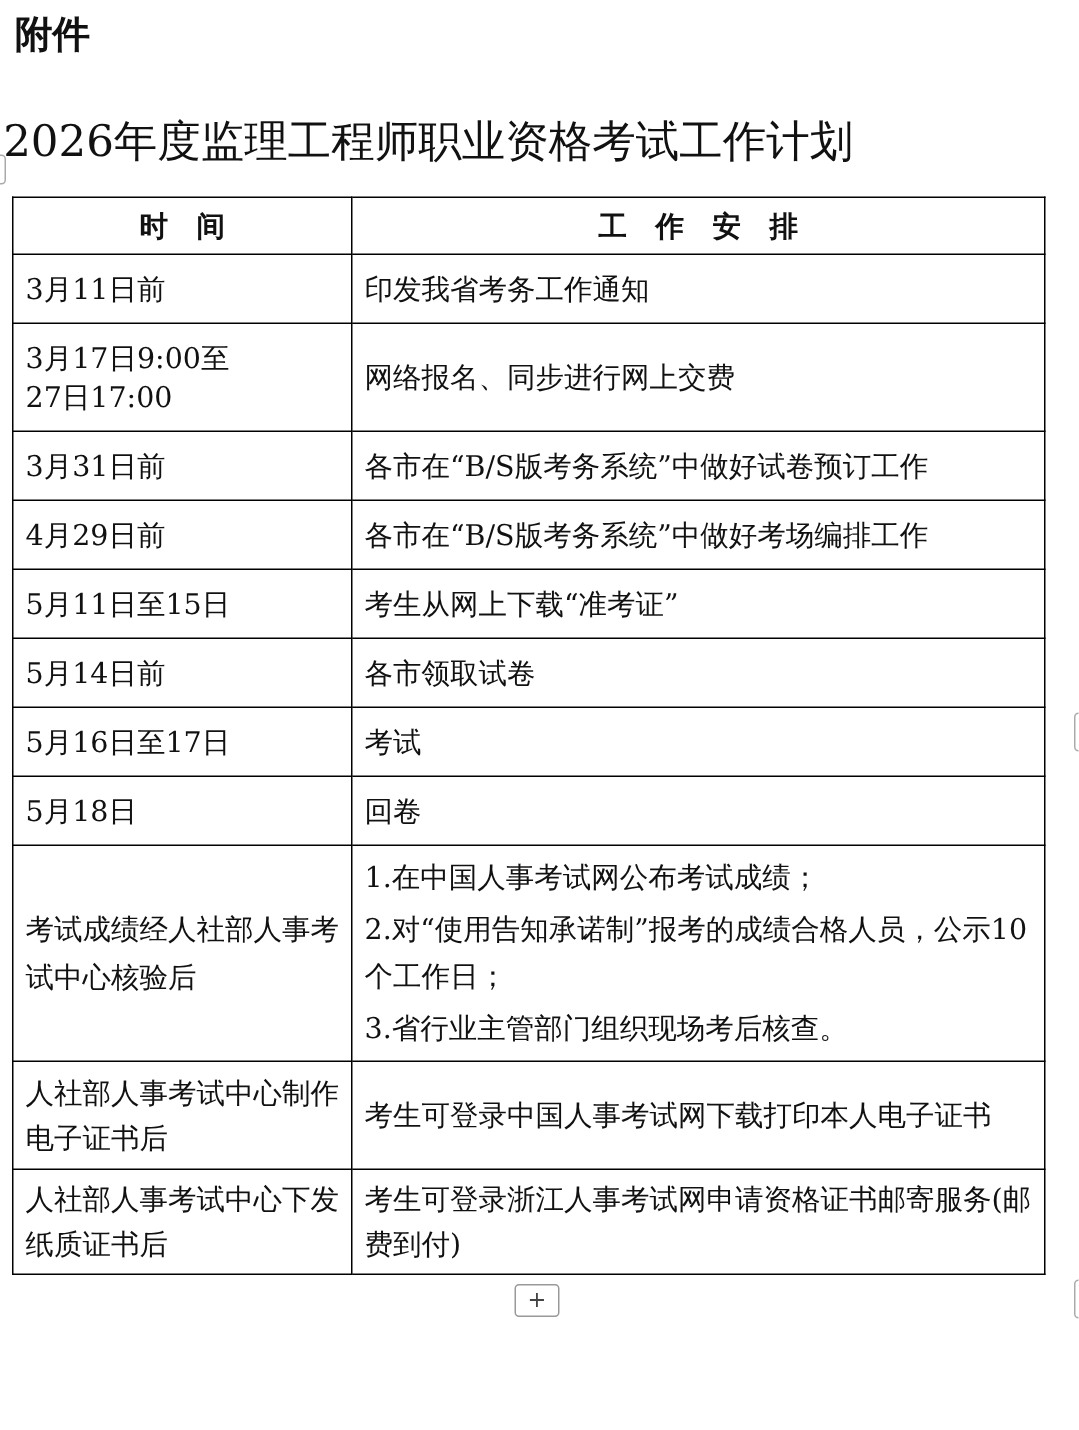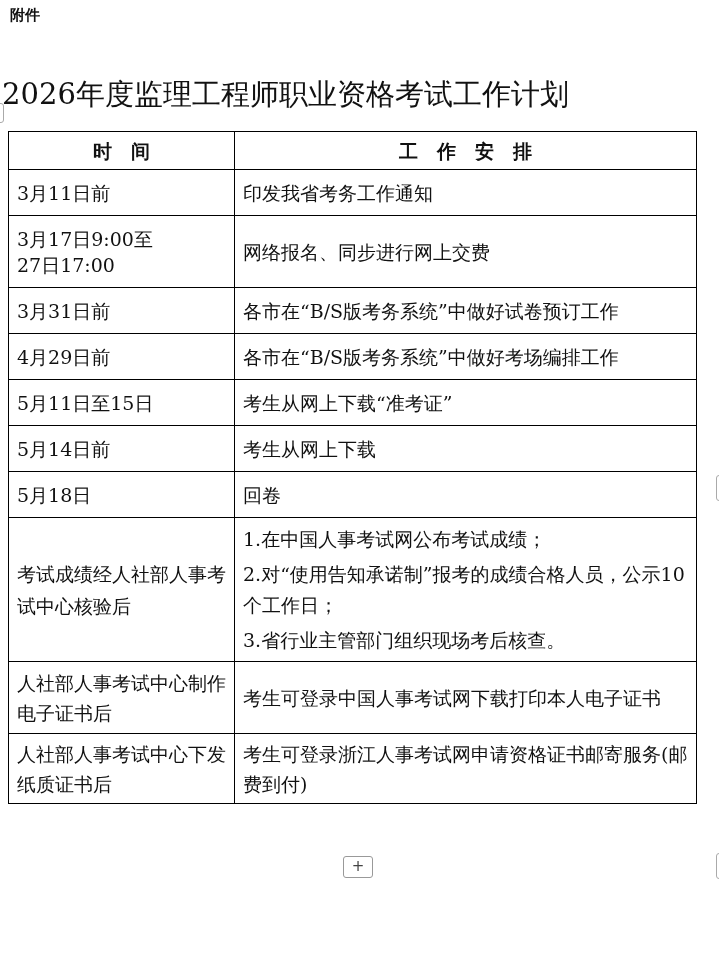--- a/index.html
+++ b/index.html
@@ -4,21 +4,21 @@
   <style>
     html, body { margin: 0; padding: 0; background: #ffffff; }
     body {
       width: 719px; height: 953px; position: relative; overflow: hidden;
       font-family: "DejaVu Serif", "Liberation Serif", serif;
       color: #111;
     }
     .attach-label {
       position: absolute; left: 10px; top: 6px;
       font-family: "DejaVu Sans", "Liberation Sans", sans-serif;
-      font-weight: bold; font-size: 15px; letter-spacing: 0px;
+      font-weight: bold; font-size: 25px; letter-spacing: 0px;
     }
     .doc-title {
       position: absolute; left: 0; width: 571px; top: 74px;
       text-align: center; font-size: 29px; font-weight: normal;
       font-family: "DejaVu Serif", "Liberation Serif", serif;
       letter-spacing: 0px; line-height: 40px;
     }
     .side-handle-left {
       position: absolute; left: -4px; top: 103px; width: 6px; height: 18px;
       border: 1px solid #aaa; border-radius: 3px; background: #fff;
@@ -92,21 +92,25 @@
     <tr style="height:46px;">
       <td>4月29日前</td>
       <td class="nowrap">各市在“B/S版考务系统”中做好考场编排工作</td>
     </tr>
     <tr style="height:46px;">
       <td>5月11日至15日</td>
       <td>考生从网上下载“准考证”</td>
     </tr>
     <tr style="height:46px;">
       <td>5月14日前</td>
-      <td>考生从网上下载</td>
+      <td>各市领取试卷</td>
+    </tr>
+    <tr style="height:46px;">
+      <td>5月16日至17日</td>
+      <td>考试</td>
     </tr>
     <tr style="height:46px;">
       <td>5月18日</td>
       <td>回卷</td>
     </tr>
     <tr style="height:144px;">
       <td style="line-height:32px;">考试成绩经人社部人事考试中心核验后</td>
       <td style="line-height:31px;margin-left:34px;">
         <span class="multi-line" style="margin-bottom:4px;">1.在中国人事考试网公布考试成绩；</span>
         <span class="multi-line" style="margin-bottom:4px;">2.对“使用告知承诺制”报考的成绩合格人员，公示10个工作日；</span>

